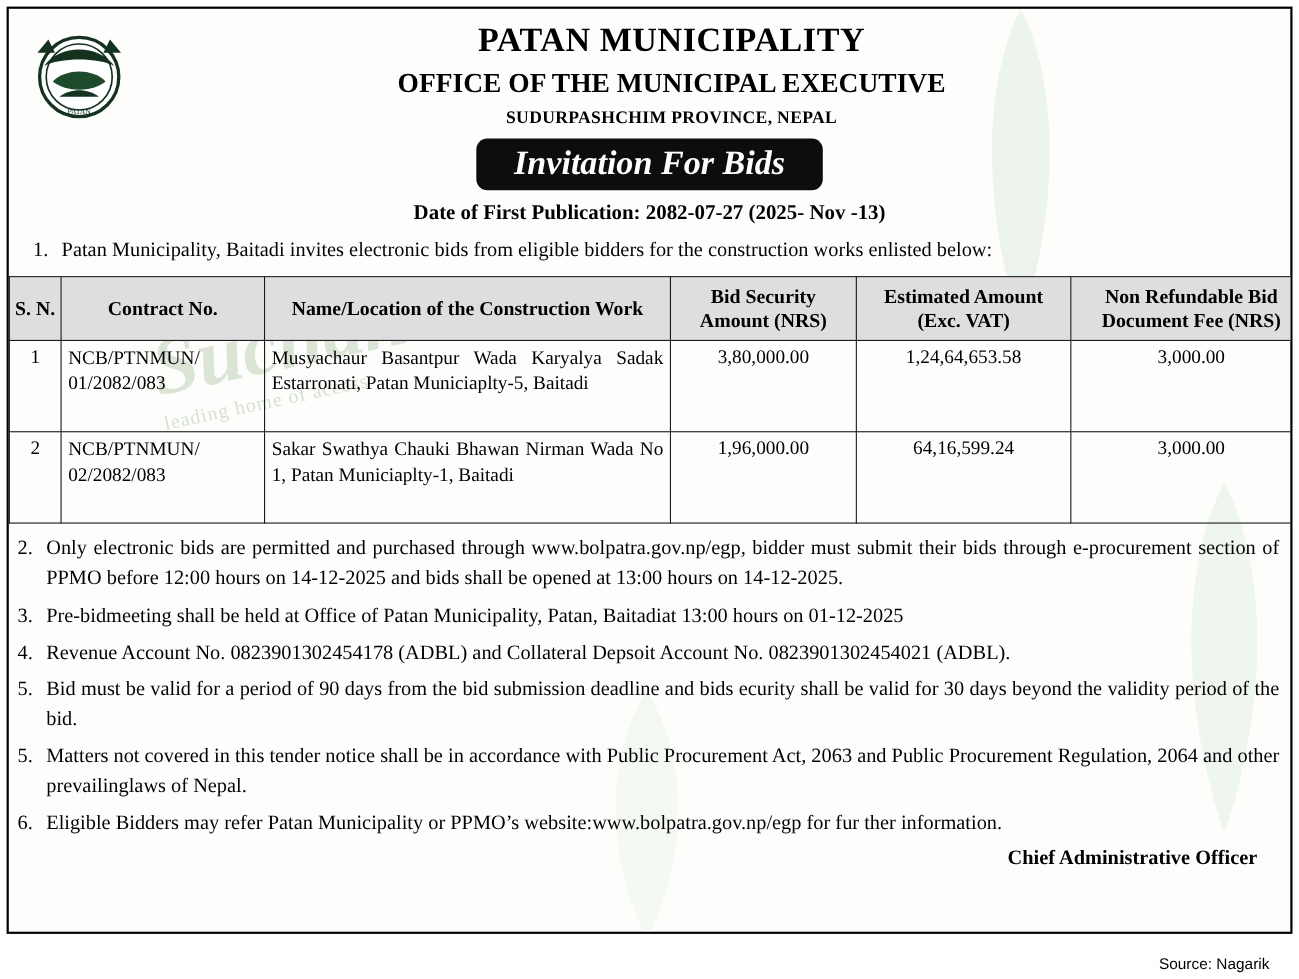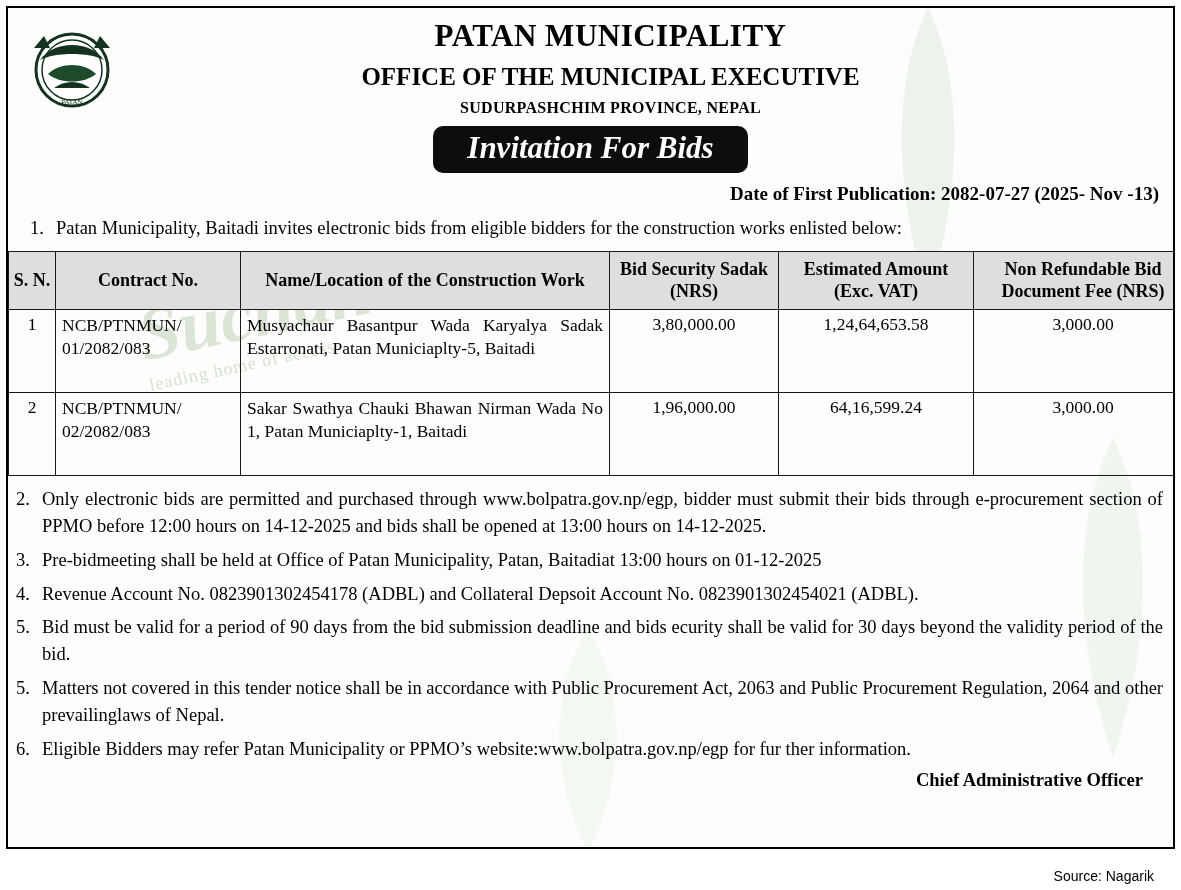--- a/index.html
+++ b/index.html
@@ -112,21 +112,21 @@
     background: #0d0d0d;
     color: #ffffff;
     font-size: 31px;
     font-weight: bold;
     font-style: italic;
     padding: 4px 34px 7px 34px;
     line-height: 1.15;
     border-radius: 10px;
   }
   .pub-date {
-    text-align: right;
+    text-align: center;
     font-size: 19px;
     font-weight: bold;
     margin-top: 10px;
   }
   .intro {
     font-size: 18.5px;
     margin-top: 13px;
     padding-left: 8px;
     display: flex;
   }
@@ -264,21 +264,21 @@
       </div>
 
     </div>
 
     <table class="bids">
       <thead>
         <tr>
           <th class="h-sn">S. N.</th>
           <th class="h-contract">Contract No.</th>
           <th class="h-name">Name/Location of the Construction Work</th>
-          <th class="h-sec">Bid Security Sadak (NRS)</th>
+          <th class="h-sec">Bid Security Amount (NRS)</th>
           <th class="h-est">Estimated Amount (Exc. VAT)</th>
           <th class="h-fee">Non Refundable Bid Document Fee (NRS)</th>
         </tr>
       </thead>
       <tbody>
         <tr class="row-1">
           <td class="c-sn">1</td>
           <td class="c-contract">NCB/PTNMUN/ 01/2082/083</td>
           <td class="c-name">Musyachaur Basantpur Wada Karyalya Sadak Estarronati, Patan Municiaplty-5, Baitadi</td>
           <td class="c-sec">3,80,000.00</td>

